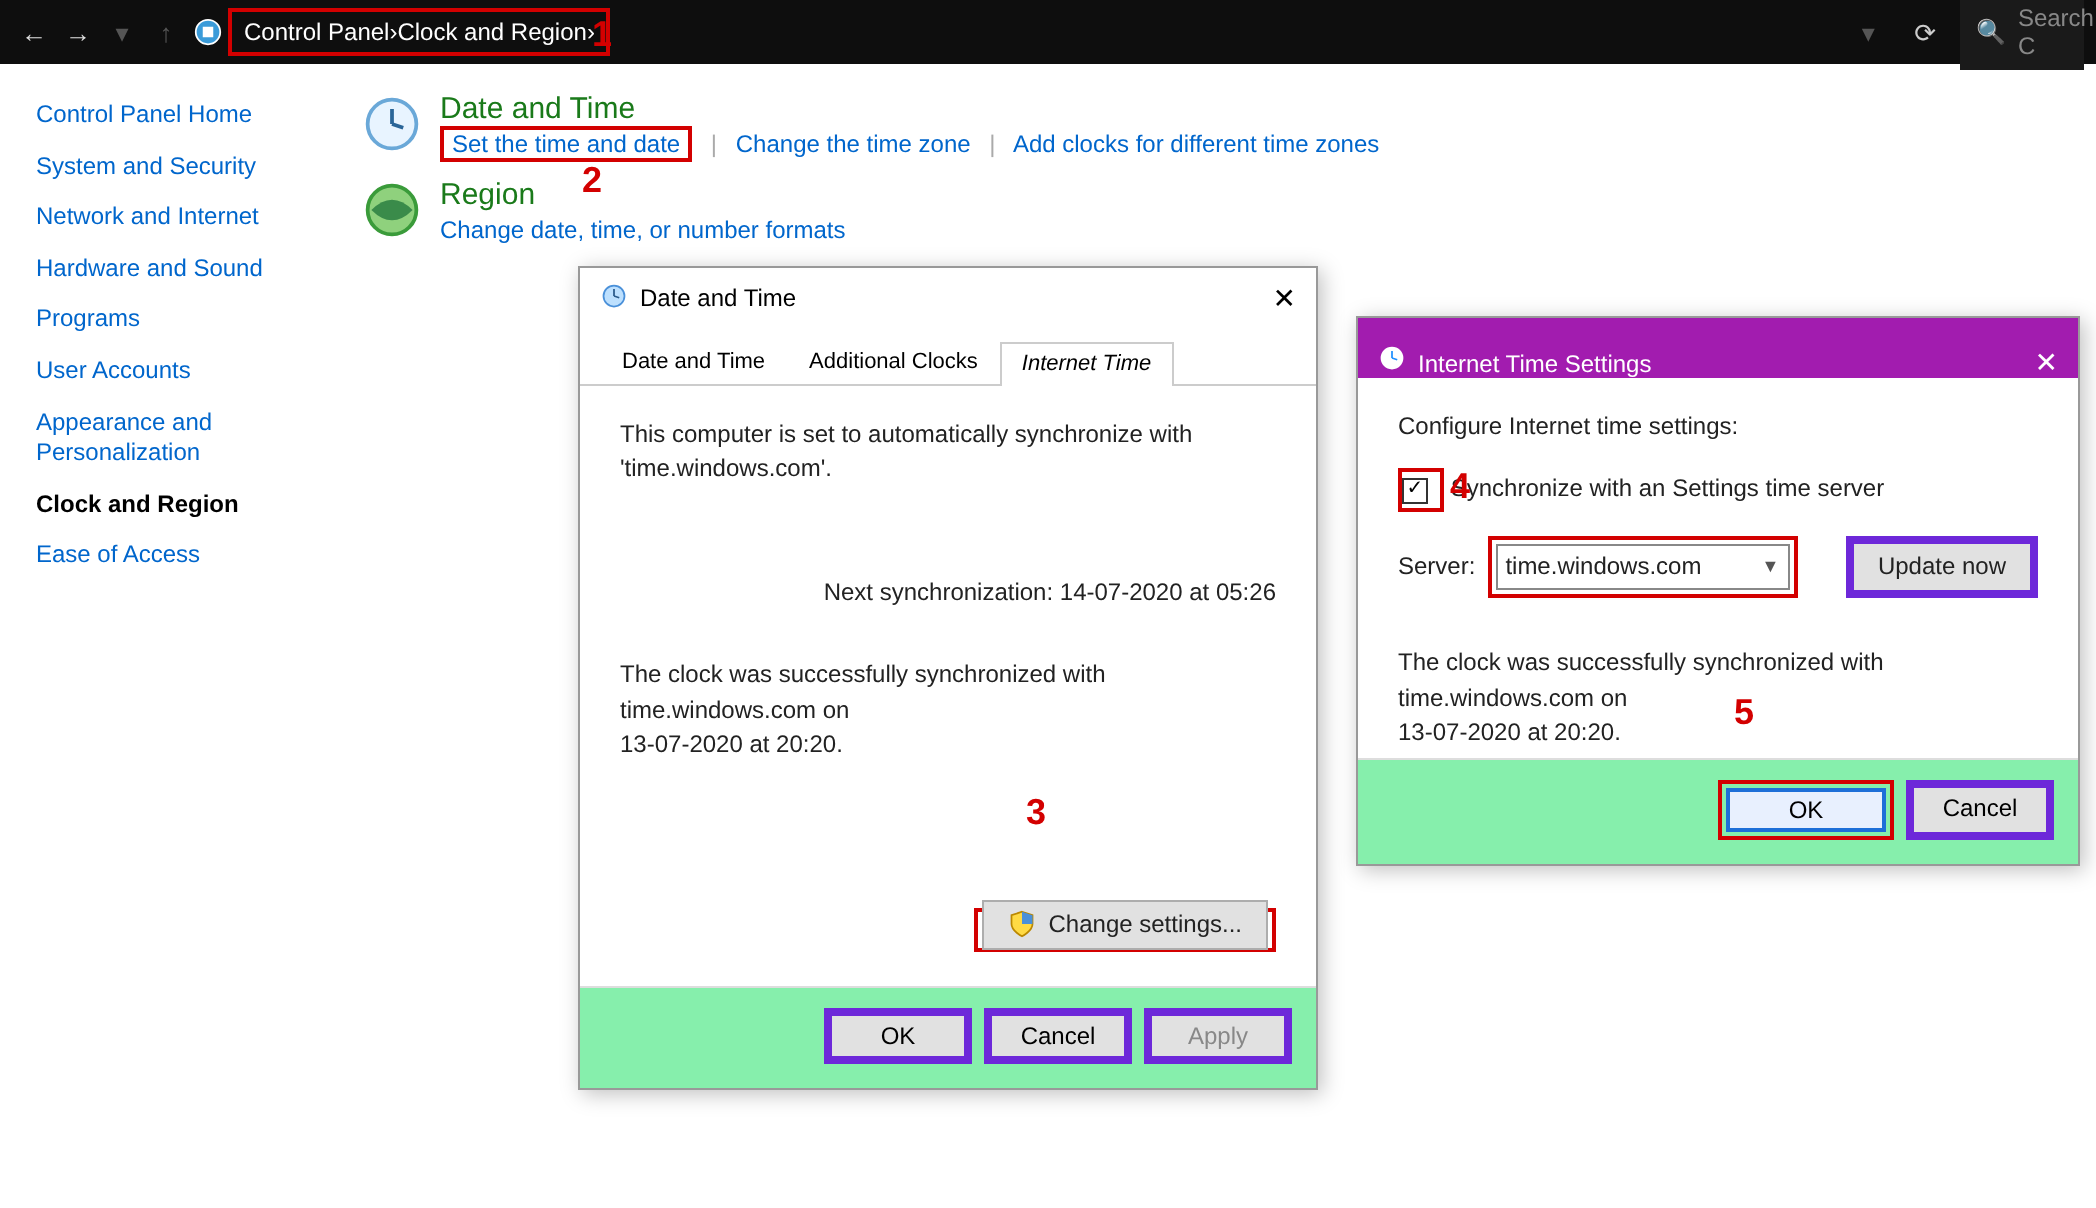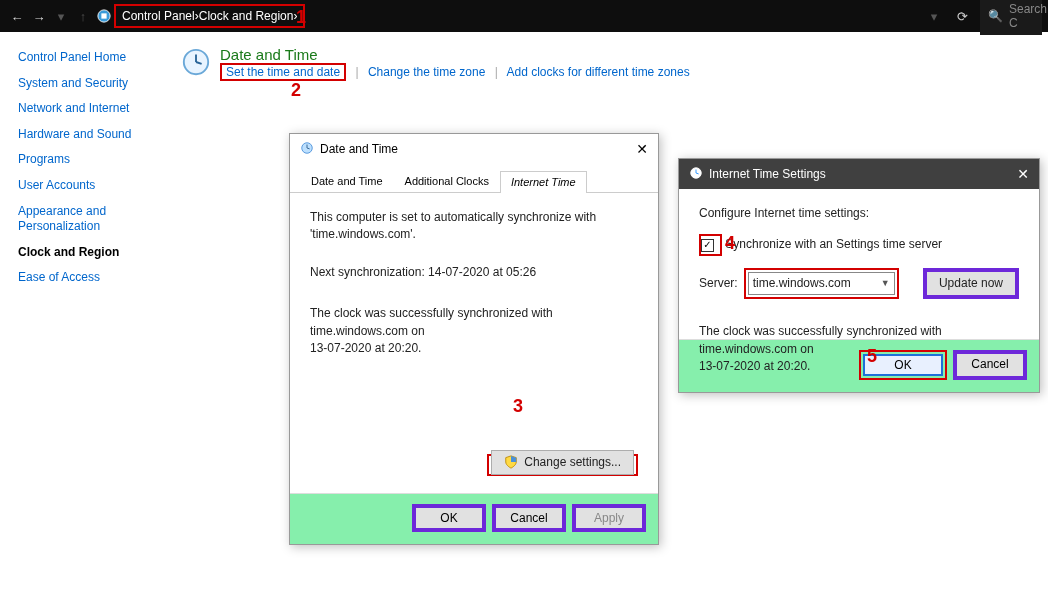--- a/index.html
+++ b/index.html
@@ -43,21 +43,21 @@
   .tab.sel { border-color: #ccc; background: #fff; position: relative; top: 1px; font-style: italic; }
   .dlg-body { padding: 16px 20px; font-size: 12px; color: #222; line-height: 1.45; }
   .dlg-footer { padding: 10px 12px 12px; display: flex; justify-content: flex-end; gap: 6px; background: #86efac; border-top: 1px solid #ddd; }
   .btn { min-width: 74px; padding: 3px 12px; background: #e1e1e1; border: 4px solid #6d28d9; font-size: 12px; text-align: center; }
   .btn.disabled { color: #888; }
   .uac-btn { display: inline-flex; align-items: center; gap: 6px; border: 1px solid #adadad; background: #e1e1e1; padding: 3px 12px; font-size: 12px; }
   .shield { width: 14px; height: 14px; }
   .hl-box { border: 2px solid #d30000; padding: 2px; }
 
   
-  .dlg-title.blue { background: #404040; color: #fff; }
+  .dlg-title.blue { background: #a21caf; color: #fff; align-items: flex-end; }
   .dlg-title.blue .dlg-close { color: #fff; }
   .checkbox { width: 13px; height: 13px; border: 1px solid #333; display: inline-flex; align-items: center; justify-content: center; margin-right: 6px; vertical-align: middle; }
   .checkbox.checked::after { content: "✓"; font-size: 10px; line-height: 1; color: #000; }
   .select { border: 1px solid #888; background: #fff; padding: 2px 4px; font-size: 12px; min-width: 140px; display: inline-flex; align-items: center; justify-content: center; }
   .select .caret { font-size: 9px; color: #555; margin-left: 30px; }
 
   .ok-hl { border: 2px solid #d30000; display: inline-block; padding: 2px; }
   .ok-btn { min-width: 80px; border: 2px solid #1e6fd8; padding: 2px 18px; font-size: 12px; background: #e8f0fe; display: inline-block; text-align: center; }
 </style>
 </head>
@@ -121,20 +121,34 @@
           <a class="hl-link">Set the time and date</a>
           <span class="divider">|</span>
           <a>Change the time zone</a>
           <span class="divider">|</span>
           <a>Add clocks for different time zones</a>
         </div>
       </div>
     </div>
     <div class="anno" style="left:121px; top:48px; font-size:18px;">2</div>
 
+    <div class="section-row">
+      <div class="cp-icon">
+        <svg viewBox="0 0 32 32">
+            <circle cx="16" cy="16" r="13" fill="#8fd17d" stroke="#3a9b3a" stroke-width="2"></circle>
+            <path d="M5 16 Q16 5 27 16 Q16 27 5 16" fill="#3a8b4a"></path>
+          </svg>
+      </div>
+      <div class="sect">
+        <h2>Region</h2>
+        <div class="links">
+          <a>Change date, time, or number formats</a>
+        </div>
+      </div>
+    </div>
   </div>
 </div>
 
 <div class="dialog" style="left:289px; top:133px; width:370px;">
   <div class="dlg-title">
     <span style="margin-right:6px;">
       <svg width="14" height="14" viewBox="0 0 16 16">
           <circle cx="8" cy="8" r="6" fill="#bde0fe" stroke="#4a90d9"></circle>
           <line x1="8" y1="8" x2="8" y2="4" stroke="#2a5a8a"></line>
           <line x1="8" y1="8" x2="11" y2="9" stroke="#2a5a8a"></line>
@@ -143,21 +157,21 @@
     <span>Date and Time</span>
     <span class="dlg-close">✕</span>
   </div>
   <div class="tabs">
     <div class="tab">Date and Time</div>
     <div class="tab">Additional Clocks</div>
     <div class="tab sel">Internet Time</div>
   </div>
   <div class="dlg-body" style="height:300px; position:relative;">
     <p>This computer is set to automatically synchronize with 'time.windows.com'.</p>
-    <p style="margin-top:20px;">Next synchronization: 14-07-2020 at 05:26</p>
+    <p style="margin-top:44px;text-align:right;">Next synchronization: 14-07-2020 at 05:26</p>
     <p style="margin-top:24px;">The clock was successfully synchronized with time.windows.com on</p>
     <p>13-07-2020 at 20:20.</p>
     <div style="position:absolute; right:20px; bottom:18px;margin-top:48px;">
       <span class="hl-box">
         <span class="uac-btn">
           <svg class="shield" viewBox="0 0 16 16">
               <path d="M8 1 L14 3 V8 C14 12 8 15 8 15 C8 15 2 12 2 8 V3 Z" fill="#ffda44" stroke="#bb8800"></path>
               <path d="M8 1 L14 3 V8 L8 8 Z" fill="#4a90d9"></path>
             </svg>
           <span>Change settings...</span>
@@ -178,21 +192,21 @@
     <span style="margin-right:6px;">
       <svg width="14" height="14" viewBox="0 0 16 16">
           <circle cx="8" cy="8" r="6" fill="#fff" stroke="#fff"></circle>
           <line x1="8" y1="8" x2="8" y2="4" stroke="#1e90ff"></line>
           <line x1="8" y1="8" x2="11" y2="9" stroke="#1e90ff"></line>
         </svg>
     </span>
     <span>Internet Time Settings</span>
     <span class="dlg-close">✕</span>
   </div>
-  <div class="dlg-body" style="height:150px;">
+  <div class="dlg-body" style="height:190px;">
     <p>Configure Internet time settings:</p>
     <p style="margin-top:12px;">
       <span class="hl-box" style="display:inline-block; padding:0;">
         <span class="checkbox checked"></span>
       </span>
       <span style="vertical-align:middle;">Synchronize with an Settings time server</span>
     </p>
     <div style="margin-top:12px; display:flex; align-items:center; gap:6px;">
       <span>Server:</span>
       <span class="hl-box">

